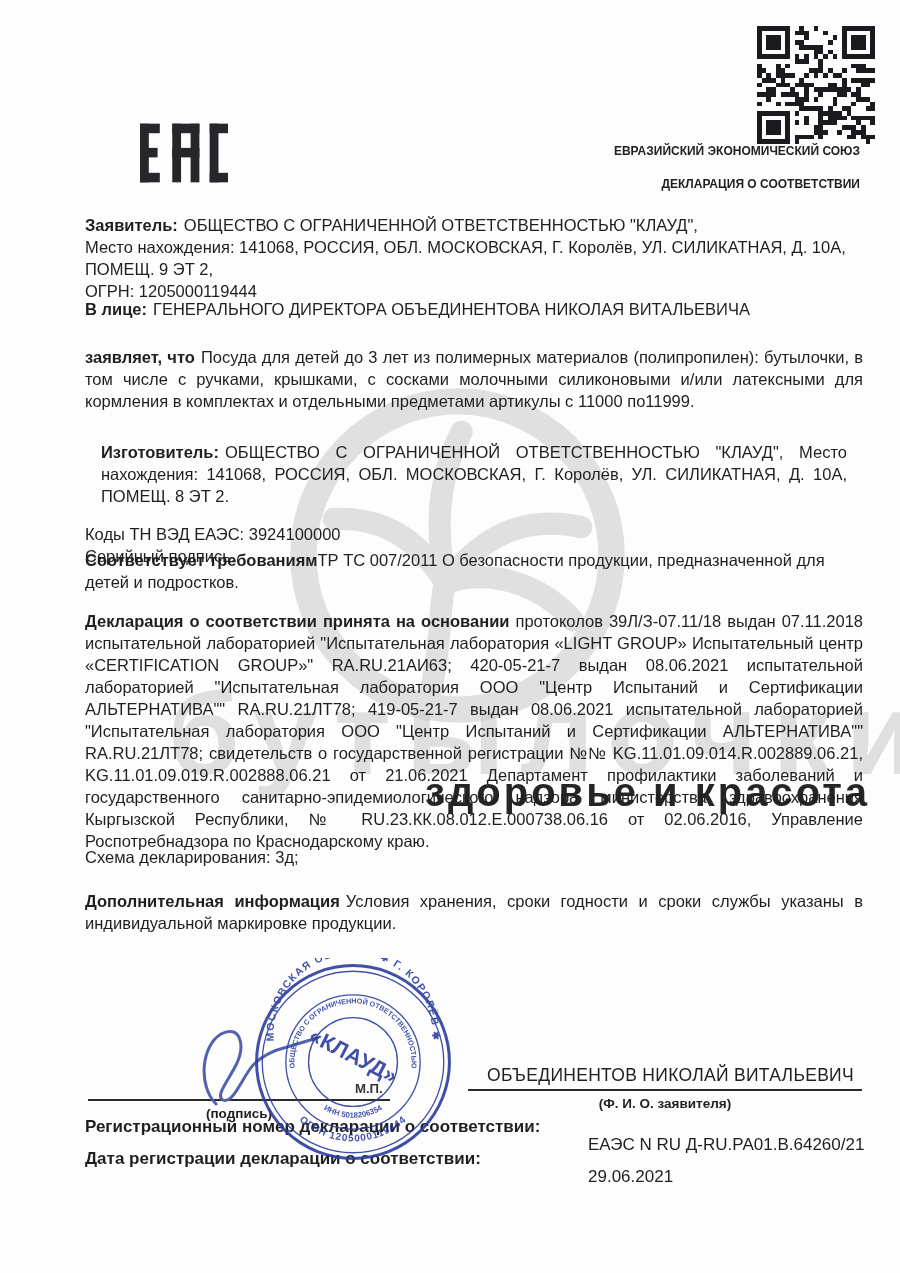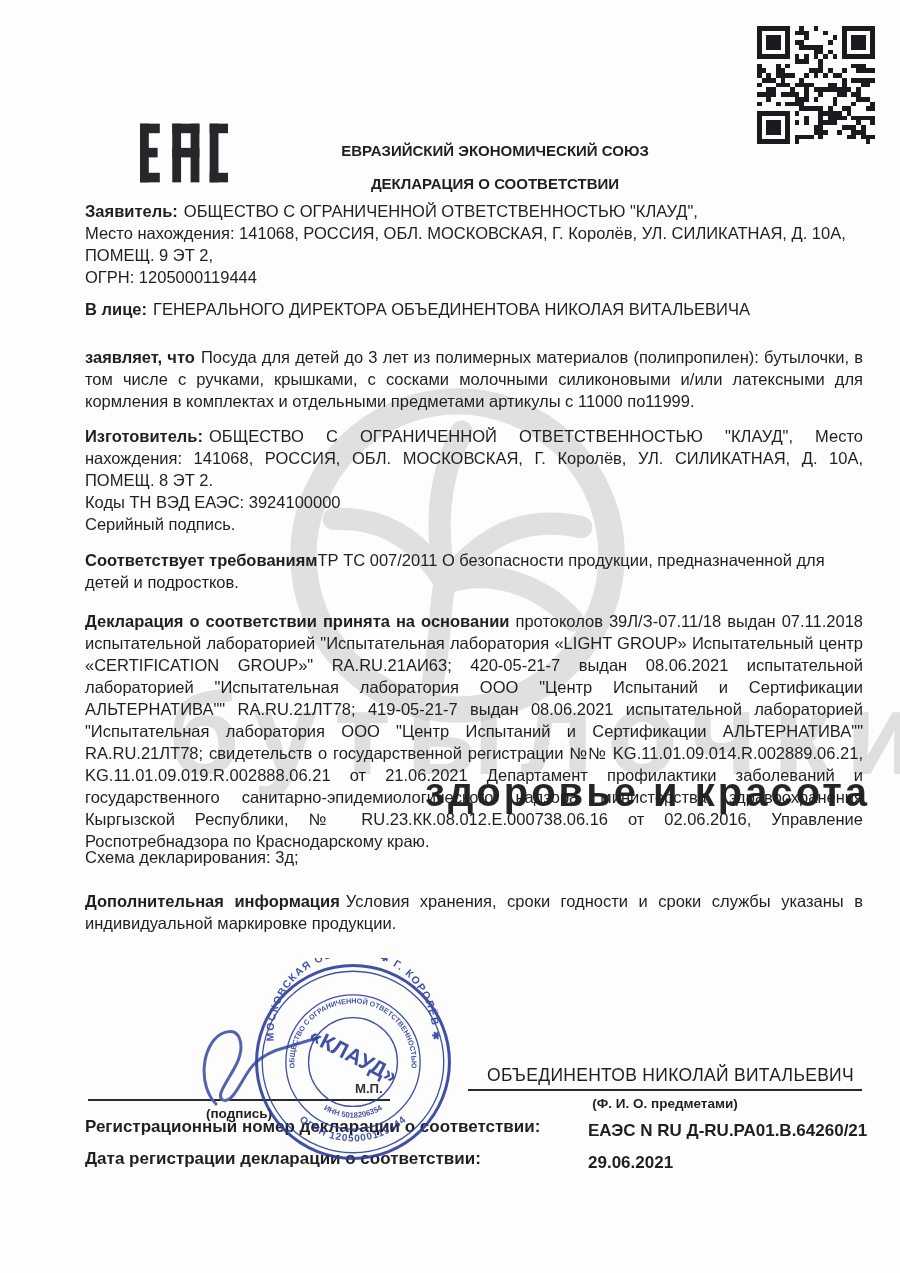--- a/index.html
+++ b/index.html
@@ -5,21 +5,21 @@
   html,body{margin:0;padding:0;background:#e9e9e9;}
   .page{
     position:relative;width:900px;height:1273px;margin:0 auto;
     background:#fdfdfd;overflow:hidden;
     font-family:"Liberation Sans","DejaVu Sans",sans-serif;
     color:#1f1f1f;font-size:16.5px;line-height:22px;
   }
   .sec{position:absolute;left:85px;width:778px;margin:0;}
   .sec b{margin-right:6px;}
   .just{text-align:justify;}
-  .titles{position:absolute;left:130px;top:140px;width:730px;text-align:center;font-weight:bold;font-size:15px;}
+  .titles{position:absolute;left:130px;top:140px;width:730px;text-align:right;font-weight:bold;font-size:12px;}
   .titles .t1{margin-bottom:11px;}
   .eac-logo{position:absolute;left:140px;top:114px;width:88px;height:78px;}
   .qr{position:absolute;left:756px;top:26px;width:120px;height:118px;shape-rendering:crispEdges;}
   
   .wm{position:absolute;inset:0;z-index:0;pointer-events:none;}
   .content{position:absolute;inset:0;z-index:2;}
   .wm-logo{position:absolute;left:275px;top:375px;width:365px;height:365px;opacity:.62;}
   .wm-brand{
     position:absolute;left:168px;top:676px;font-size:116px;line-height:1;
     font-weight:bold;color:#c7c7c7;opacity:.55;letter-spacing:15px;white-space:nowrap;
@@ -30,21 +30,21 @@
   }
   
   .stamp{position:absolute;left:249px;top:958px;width:208px;height:208px;opacity:.9;z-index:3;}
   .squiggle{position:absolute;left:188px;top:1018px;width:150px;height:92px;z-index:3;}
   .sig-line{position:absolute;left:88px;top:1099px;width:302px;border-top:2px solid #2a2a2a;}
   .sig-caption{position:absolute;left:88px;top:1103px;width:302px;text-align:center;font-size:13.5px;font-weight:bold;}
   .name{position:absolute;left:487px;top:1064px;font-size:17.5px;letter-spacing:.3px;white-space:nowrap;}
   .name-line{position:absolute;left:468px;top:1089px;width:394px;border-top:2px solid #2a2a2a;}
   .name-caption{position:absolute;left:468px;top:1093px;width:394px;text-align:center;font-size:13.5px;font-weight:bold;}
   .frow{position:absolute;left:85px;width:778px;font-weight:bold;font-size:17px;}
-  .frow .fvalue{position:absolute;left:503px;top:4px;font-weight:bold;white-space:nowrap;}
+  .frow .fvalue{position:absolute;left:503px;top:18px;font-weight:normal;white-space:nowrap;}
 </style>
 </head>
 <body>
 
 <div class="page">
 
   <div class="wm">
     <svg class="wm-logo" viewBox="0 0 360 360">
       <g stroke="#cfcfcf" fill="none" stroke-linecap="round">
         <circle cx="180" cy="178" r="152" stroke-width="26"></circle>
@@ -368,37 +368,37 @@
           <rect x="95" y="0" width="25" height="13"></rect>
         <rect x="95" y="67" width="25" height="13"></rect>
       </g>
     </svg>
 
     <div class="titles">
       <div class="t1">ЕВРАЗИЙСКИЙ ЭКОНОМИЧЕСКИЙ СОЮЗ</div>
       <div class="t2">ДЕКЛАРАЦИЯ О СООТВЕТСТВИИ</div>
     </div>
 
-    <p class="sec" style="top:200px">
+    <p class="sec" style="top:214px">
       <b>Заявитель:</b><span>ОБЩЕСТВО С ОГРАНИЧЕННОЙ ОТВЕТСТВЕННОСТЬЮ "КЛАУД",</span><br>
       <span>Место нахождения: 141068, РОССИЯ, ОБЛ. МОСКОВСКАЯ, Г. Королёв, УЛ. СИЛИКАТНАЯ, Д. 10А,</span><br>
       <span>ПОМЕЩ. 9 ЭТ 2,</span><br>
       <span>ОГРН: 1205000119444</span>
     </p>
 
     <p class="sec" style="top:298px">
       <b>В лице:</b><span>ГЕНЕРАЛЬНОГО ДИРЕКТОРА ОБЪЕДИНЕНТОВА НИКОЛАЯ ВИТАЛЬЕВИЧА</span>
     </p>
 
     <p class="sec just" style="top:346px">
       <b>заявляет, что</b><span>Посуда для детей до 3 лет из полимерных материалов (полипропилен): бутылочки, в том числе с ручками, крышками, с сосками молочными силиконовыми и/или латексными для кормления в комплектах и отдельными предметами артикулы с 11000 по11999.</span>
     </p>
 
     <div class="sec" style="top:425px">
-      <p class="just" style="margin:0">
+      <p class="just" style="margin:16px">
         <b style="margin-right:6px">Изготовитель:</b><span>ОБЩЕСТВО С ОГРАНИЧЕННОЙ ОТВЕТСТВЕННОСТЬЮ "КЛАУД", Место нахождения: 141068, РОССИЯ, ОБЛ. МОСКОВСКАЯ, Г. Королёв, УЛ. СИЛИКАТНАЯ, Д. 10А, ПОМЕЩ. 8 ЭТ 2.</span>
       </p>
       <div>Коды ТН ВЭД ЕАЭС: 3924100000</div>
       <div>Серийный подпись.</div>
     </div>
 
     <p class="sec" style="top:549px">
       <b style="margin-right:0">Соответствует требованиям</b><span>ТР ТС 007/2011 О безопасности продукции, предназначенной для детей и подростков.</span>
     </p>
 
@@ -439,21 +439,21 @@
         <text font-size="10.5" letter-spacing="1" text-anchor="middle"><textPath href="#arcOB" xlink:href="#arcOB" startOffset="50%">ОГРН 1205000119444</textPath></text>
         <text font-size="7.6" text-anchor="middle"><textPath href="#arcIT" xlink:href="#arcIT" startOffset="50%">ОБЩЕСТВО С ОГРАНИЧЕННОЙ ОТВЕТСТВЕННОСТЬЮ</textPath></text>
         <text font-size="8.2" text-anchor="middle"><textPath href="#arcIB" xlink:href="#arcIB" startOffset="50%">✱ ИНН 5018206354 ✱</textPath></text>
         <text x="110" y="111" font-size="23" text-anchor="middle" transform="rotate(27 110 104)">«КЛАУД»</text>
         <text x="112" y="143" font-size="14" fill="#1d1d1d">М.П.</text>
       </g>
     </svg>
 
     <div class="name">ОБЪЕДИНЕНТОВ НИКОЛАЙ ВИТАЛЬЕВИЧ</div>
     <div class="name-line"></div>
-    <div class="name-caption">(Ф. И. О. предметами)</div>
+    <div class="name-caption">(Ф. И. О. заявителя)</div>
 
     <div class="frow" style="top:1116px">
       <b>Регистрационный номер декларации о соответствии:</b>
       <span class="fvalue">ЕАЭС N RU Д-RU.РА01.В.64260/21</span>
     </div>
     <div class="frow" style="top:1148px">
       <b>Дата регистрации декларации о соответствии:</b>
       <span class="fvalue">29.06.2021</span>
     </div>
 

